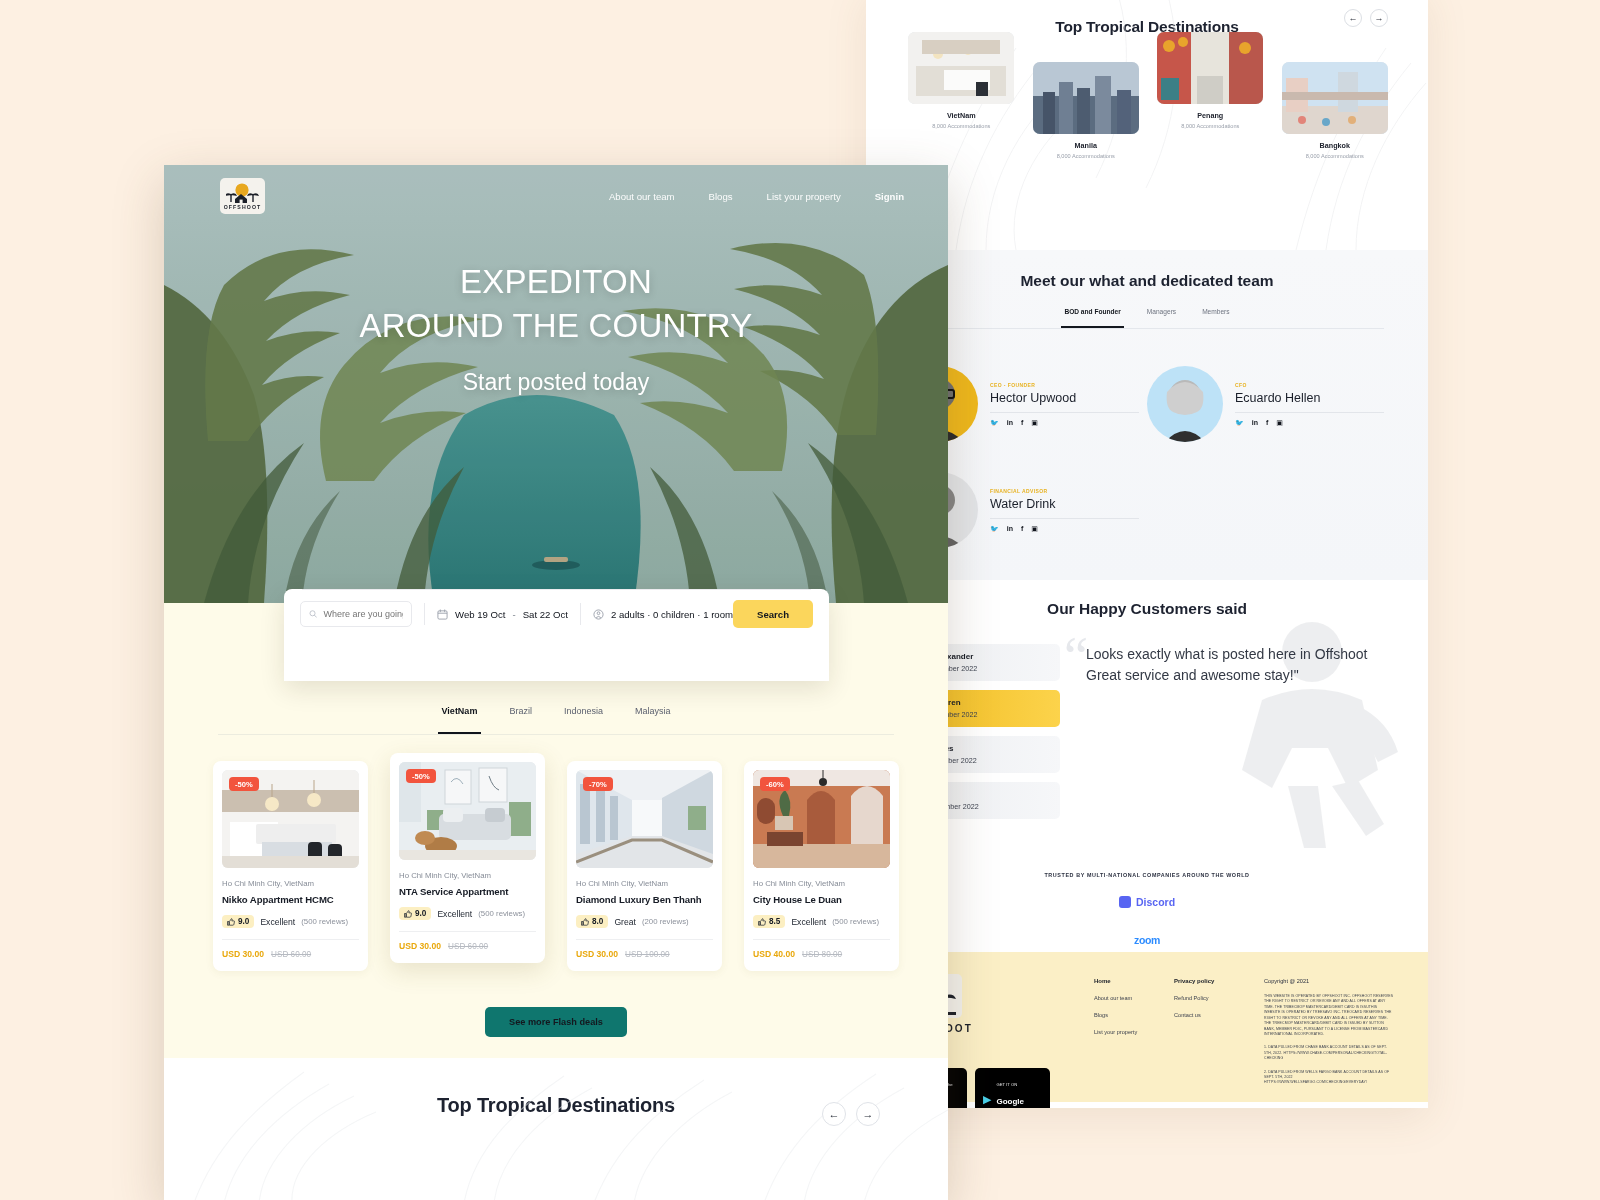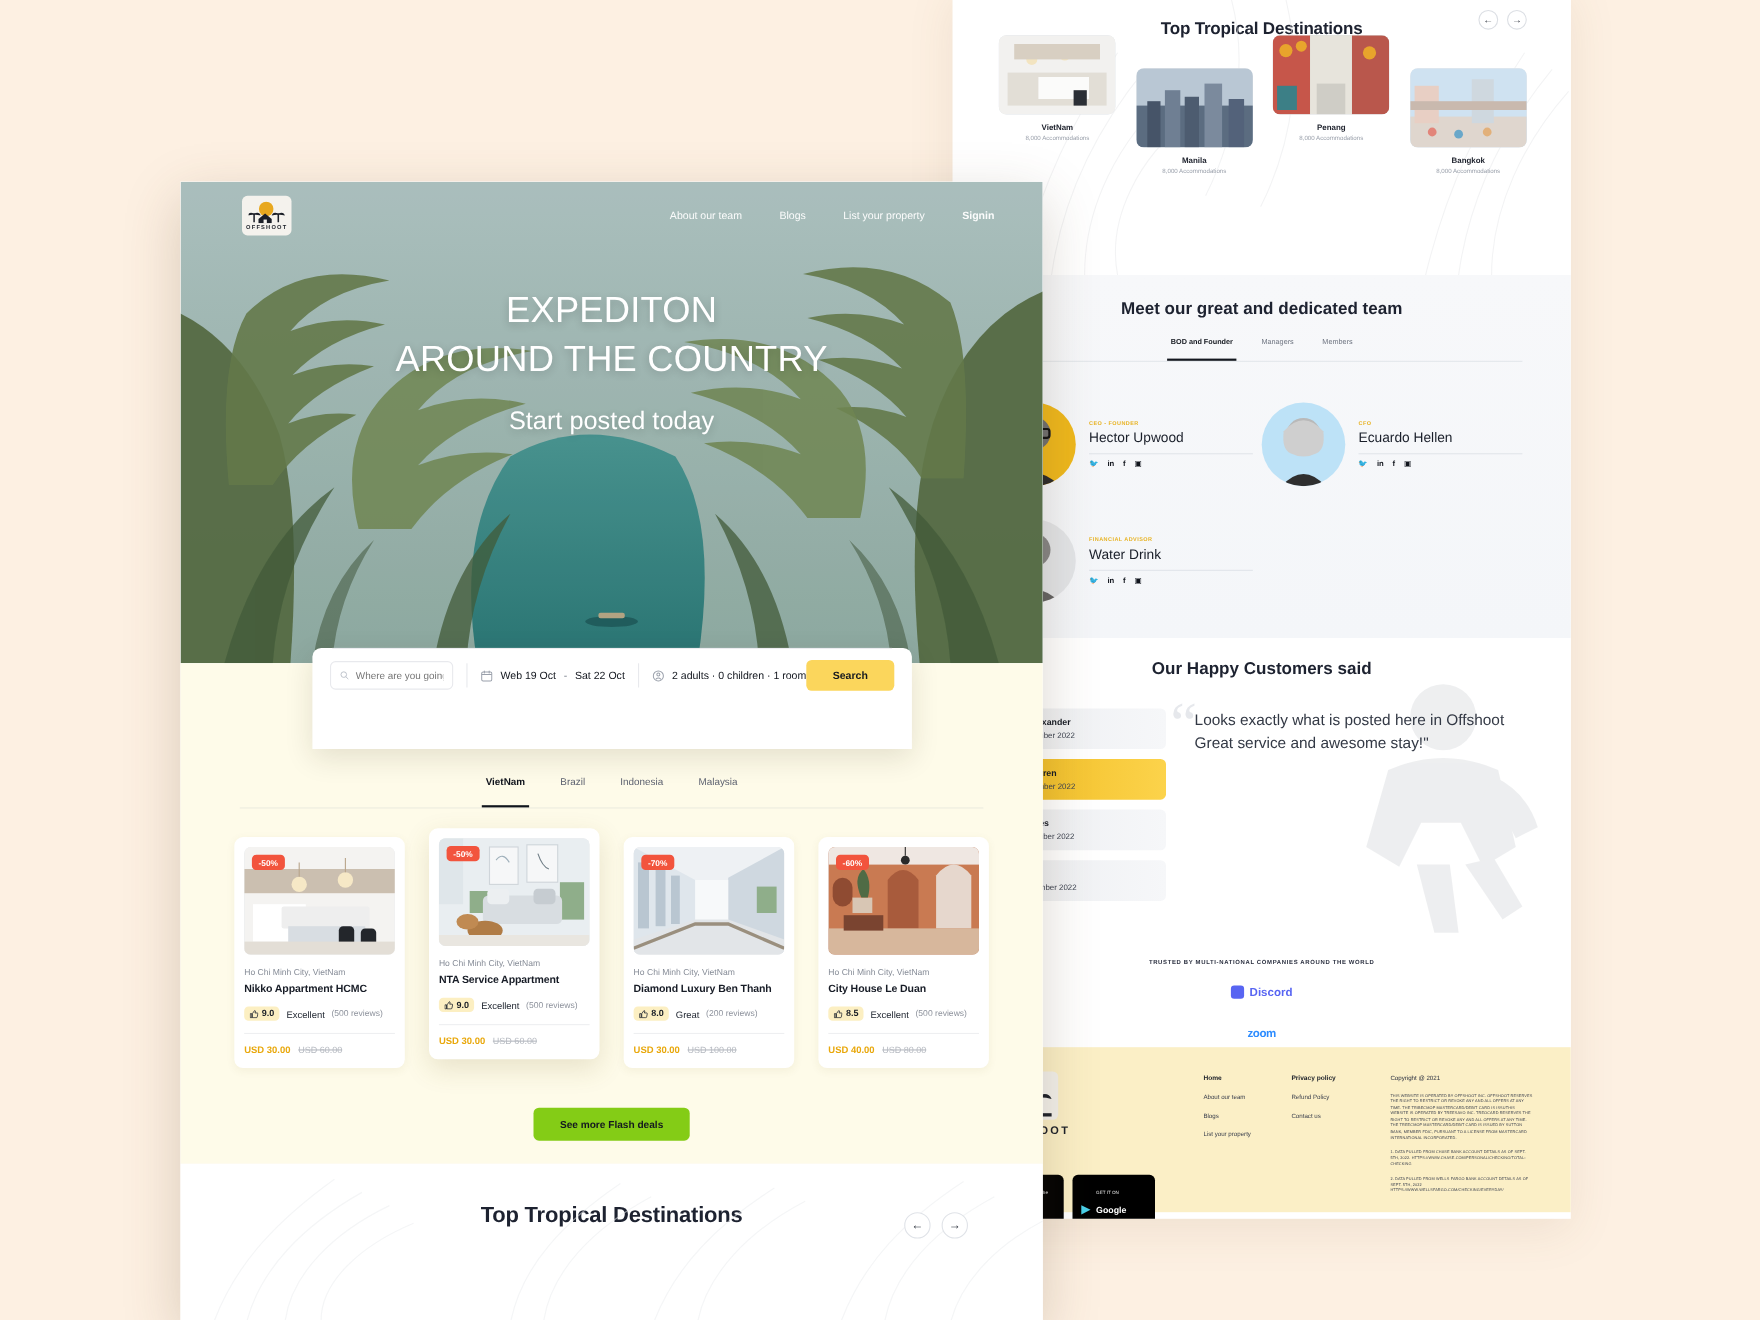--- a/index.html
+++ b/index.html
@@ -218,21 +218,21 @@
     color:#161b24; display:flex; align-items:center; gap:3px;
   }
   .rate-word{ font-size:8.6px; font-weight:400; color:#1b212c; }
   .rate-cnt{ font-size:7.8px; color:#8d929c; }
   .card-hr{ height:1px; background:#eeeff1; margin:11px 0 9px 0; }
   .prices{ display:flex; align-items:baseline; gap:7px; }
   .price-now{ font-size:8.6px; font-weight:700; color:#E9A80C; }
   .price-old{ font-size:8.2px; color:#b6bac1; text-decoration:line-through; }
   .see-more-wrap{ text-align:center; margin-top:36px; }
   .see-more{
-    background:#84cc16; border:0; border-radius:5px; padding:10px 24px; font-size:9.2px;
+    background:#0f766e; border:0; border-radius:5px; padding:10px 24px; font-size:9.2px;
     font-weight:700; color:#14181f; cursor:pointer; font-family:"Liberation Sans", sans-serif;
   }
 
   .lp-dest{ background:#fff; height:145px; position:relative; padding-top:36px; }
   .lp-dest h2{ text-align:center; font-size:20px; font-weight:700; color:#1d2230; letter-spacing:-.2px; }
   .lp-arrows{ position:absolute; right:68px; top:44px; display:flex; gap:10px; }
   .circ-btn-lg{
     width:24px;height:24px;border-radius:50%;border:1px solid #e0e3e8;background:#fff;
     display:flex;align-items:center;justify-content:center;font-size:11px;color:#222833;cursor:pointer;
   }
@@ -323,21 +323,21 @@
               <circle cx="70" cy="58" r="4" fill="#e2b07a"></circle>
             </svg>
         </div>
         <div class="dest-name">Bangkok</div>
         <div class="dest-sub">8,000 Accommodations</div>
       </div>
     </div>
   </section>
 
   <section class="rp-sec rp-team">
-    <h2>Meet our great and dedicated team</h2>
+    <h2>Meet our what and dedicated team</h2>
     <div class="team-tabs">
       <div class="team-tab active">BOD and Founder</div>
       <div class="team-tab">Managers</div>
       <div class="team-tab">Members</div>
     </div>
     <div class="team-grid">
 
       <div class="team-member">
         <div class="tm-photo" style="background:#EFB81C">
           <svg width="76" height="76" viewBox="0 0 76 76">

